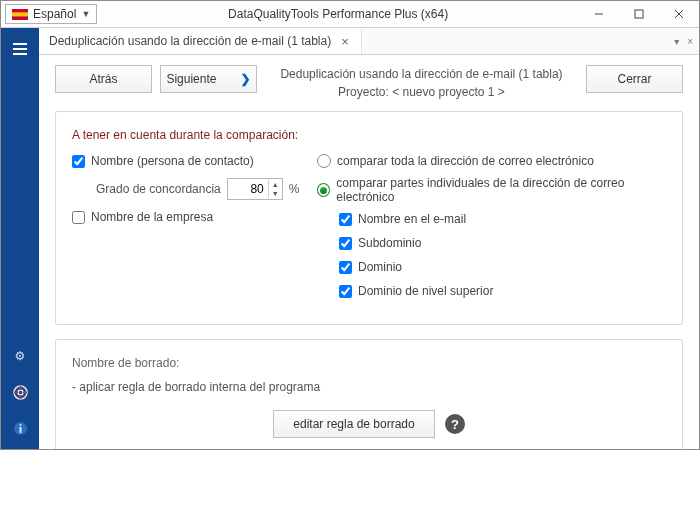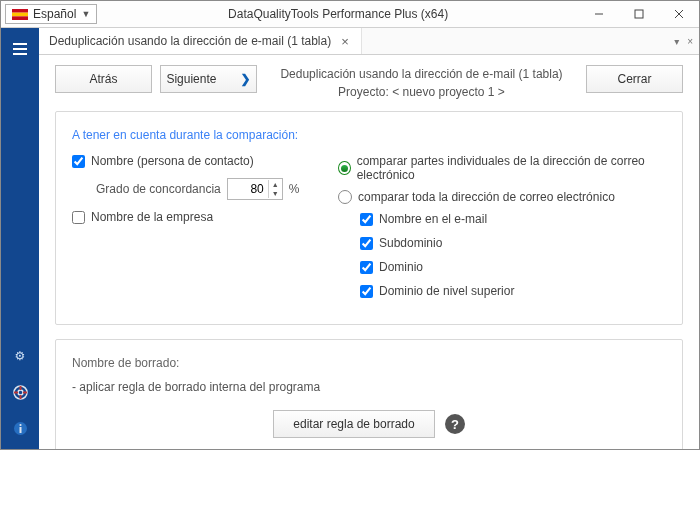--- a/index.html
+++ b/index.html
@@ -23,22 +23,22 @@
   .tab .close{font-size:13px;color:#666;padding:0 2px}
   .tab-right{margin-left:auto;display:flex;align-items:center;gap:8px;padding-right:6px;color:#777}
   .tab-right .litbtn{font-size:10px}
   .page{flex:1;padding:6px 10px 10px 10px;overflow:auto}
   .header-row{display:flex;align-items:flex-start;gap:8px;padding:4px 6px 10px 6px}
   .nav-btn{min-width:95px;height:26px;border:1px solid #bfbfbf;background:linear-gradient(#fefefe,#f1f1f1);display:flex;align-items:center;justify-content:center;font-size:12px;color:#333;cursor:default}
   .nav-next{display:flex;gap:24px}
   .nav-next .chev{color:#0d5fb3;font-weight:bold}
   .header-title{flex:1;text-align:center;font-size:12px;color:#555;line-height:1.5}
   .panel{border:1px solid #d9d9d9;border-radius:2px;background:#fff;margin:0 6px 14px 6px;padding:16px}
-  .section-title{color:#3b82f6;margin-bottom:12px}
-  .cols{display:flex;gap:36px}
+  .section-title{color:#7f1d1d;margin-bottom:12px}
+  .cols{display:flex;gap:15px}
   .col-left{width:230px}
   .col-right{flex:1}
   .chk{display:flex;align-items:center;gap:6px;margin-bottom:10px;color:#444}
   .chk input{margin:0}
   .degree{display:flex;align-items:center;gap:6px;margin:4px 0 10px 24px;color:#555;font-size:12px}
   .spin{display:flex;align-items:center;border:1px solid #b6b6b6;height:20px}
   .spin input{width:32px;border:none;text-align:right;padding:0 4px;font-size:12px;outline:none}
   .spin .arrows{display:flex;flex-direction:column;border-left:1px solid #cfcfcf}
   .spin .arrows span{font-size:7px;line-height:9px;padding:0 3px;color:#555}
   .radio{display:flex;align-items:center;gap:6px;margin-bottom:8px;color:#444}
@@ -177,26 +177,26 @@
                 </div>
                 <span>%</span>
               </div>
               <label class="chk">
                 <input type="checkbox" style="">
                 <span>Nombre de la empresa</span>
               </label>
             </div>
             <div class="col-right">
               <div class="radio">
+                <span class="dot"></span>
+                <span>comparar toda la dirección de correo electrónico</span>
+              </div>
+              <div class="radio">
                 <span class="dot sel"></span>
                 <span>comparar partes individuales de la dirección de correo electrónico</span>
-              </div>
-              <div class="radio">
-                <span class="dot"></span>
-                <span>comparar toda la dirección de correo electrónico</span>
               </div>
               <label class="chk sub-chk">
                 <input type="checkbox" checked="" style="">
                   <span>Nombre en el e-mail</span>
               </label>
               <label class="chk sub-chk">
                 <input type="checkbox" checked="" style="">
                   <span>Subdominio</span>
               </label>
               <label class="chk sub-chk">

